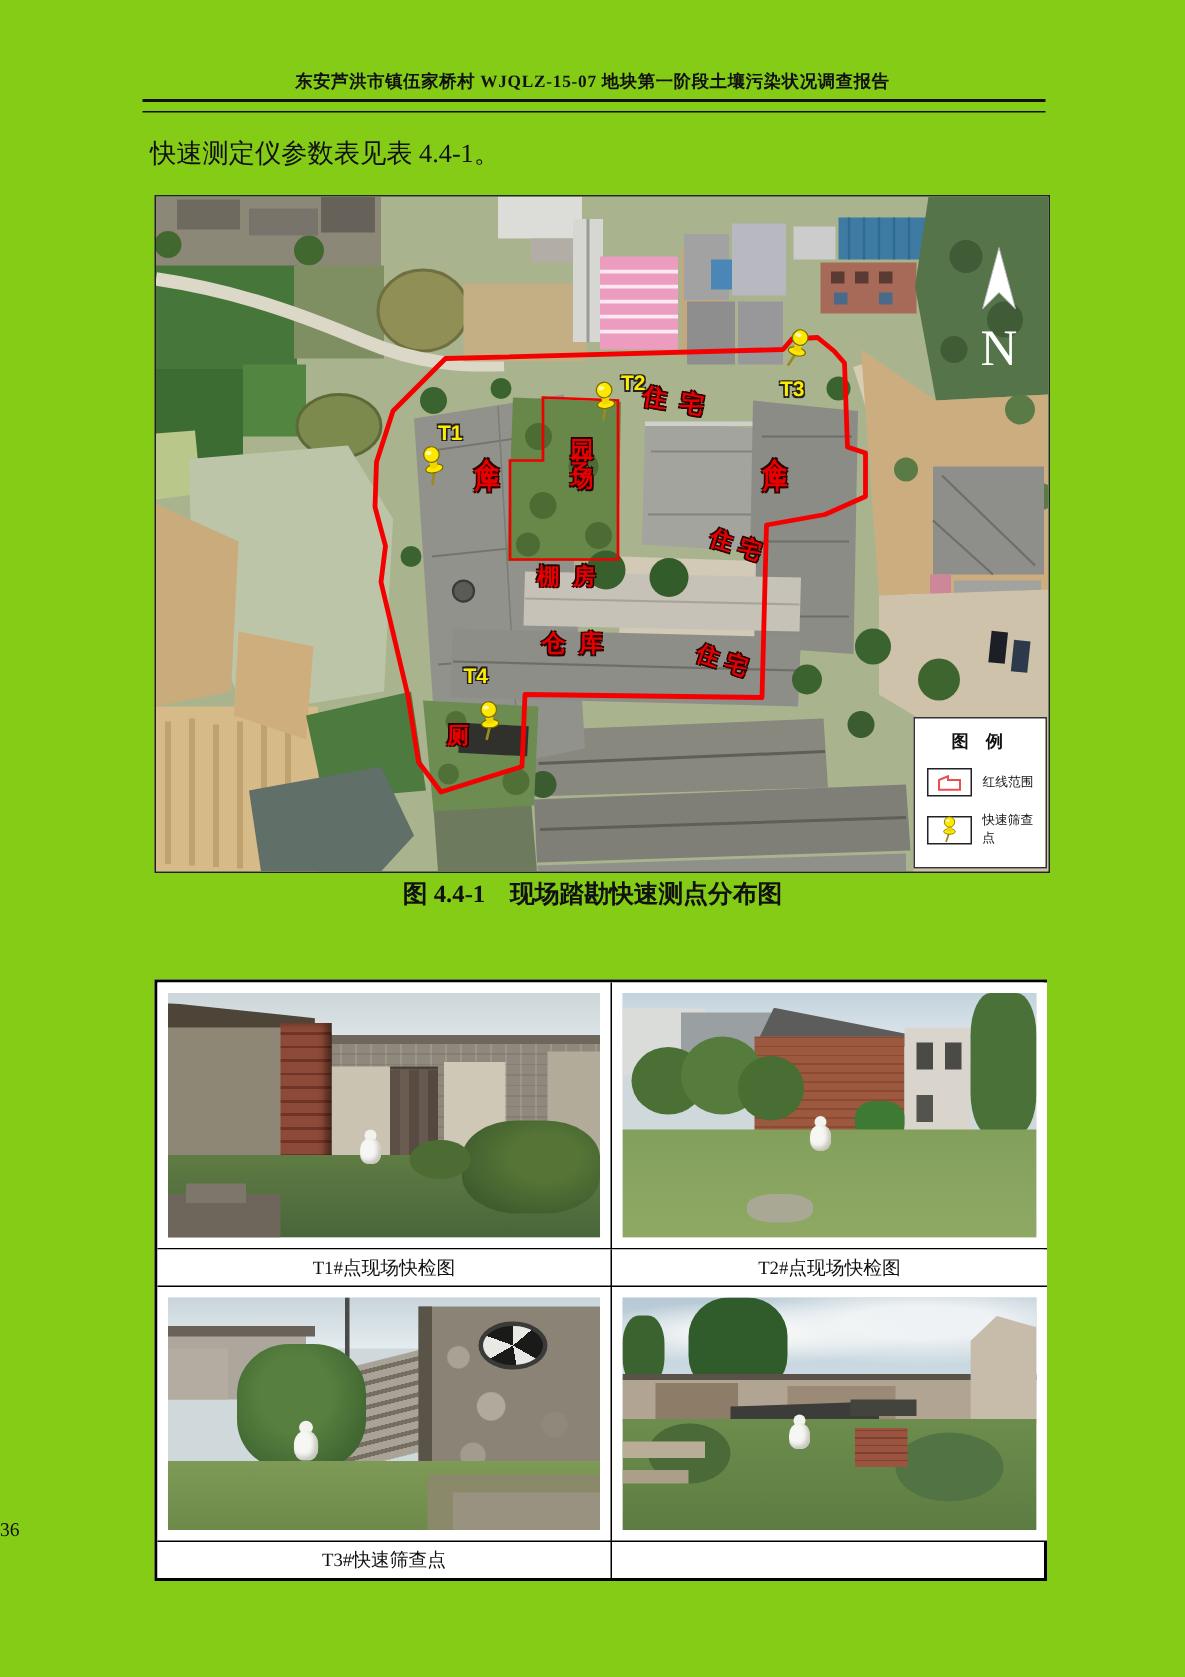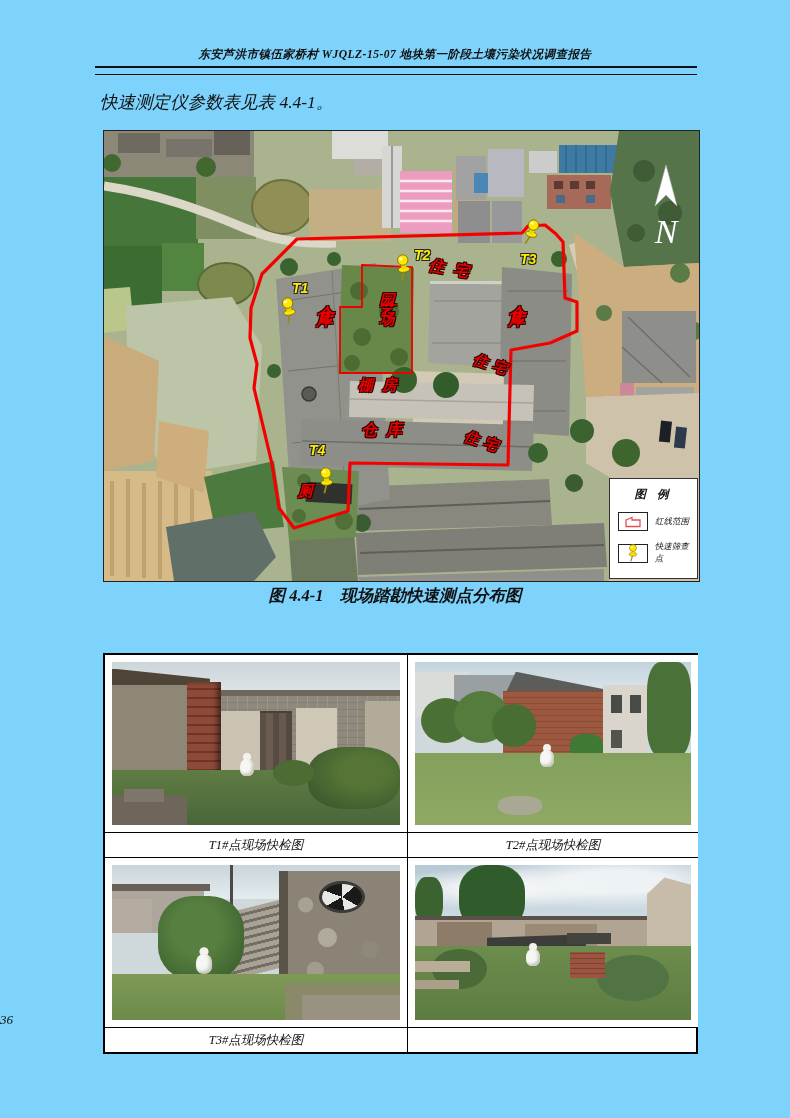--- a/index.html
+++ b/index.html
@@ -1,17 +1,17 @@
 <!DOCTYPE html>
 <html><head>
 <meta charset="utf-8">
 <style>
   html,body{margin:0;padding:0;background:#fff;}
-  .page{position:relative;width:790px;height:1118px;background:#7dd3fc;overflow:hidden;
-        font-family:"Liberation Serif",serif;font-style:italic;}
+  .page{position:relative;width:790px;height:1118px;background:#84cc16;overflow:hidden;
+        font-family:"Liberation Serif",serif;}
   
   .hdr{position:absolute;left:0;top:47px;width:100%;text-align:center;
        font-size:11.5px;font-weight:bold;color:#111;letter-spacing:.5px;}
   .hdr-rule{position:absolute;left:95px;top:66px;width:602px;height:6px;
        border-top:2.2px solid #111;border-bottom:1px solid #111;}
   .body-text{position:absolute;left:100px;top:90px;font-size:17.5px;color:#111;}
   
   .map-fig{position:absolute;left:103px;top:130px;width:595px;height:450px;
        border:1.5px solid #222;box-sizing:content-box;overflow:hidden;background:#a9b48e;}
   .map-svg{position:absolute;left:0;top:0;width:595px;height:450px;}
@@ -348,18 +348,18 @@
         <i class="ph" style="left:0;top:62%;width:20%;height:7%;background:#b9ad97;"></i>
         <i class="ph" style="left:0;top:74%;width:16%;height:6%;background:#ab9f89;"></i>
         <span class="person" style="left:40%;top:50%;">
             <i class="p-head"></i>
             <i class="p-body"></i>
           </span>
       </div>
     </div>
 
     <div class="ccell last-row">
-        <span>T3#点现场快检图</span>
+        <span>T3#快速筛查点</span>
       </div>
   </div>
 
   <div class="page-num">36</div>
 </div>
 
 </body></html>

